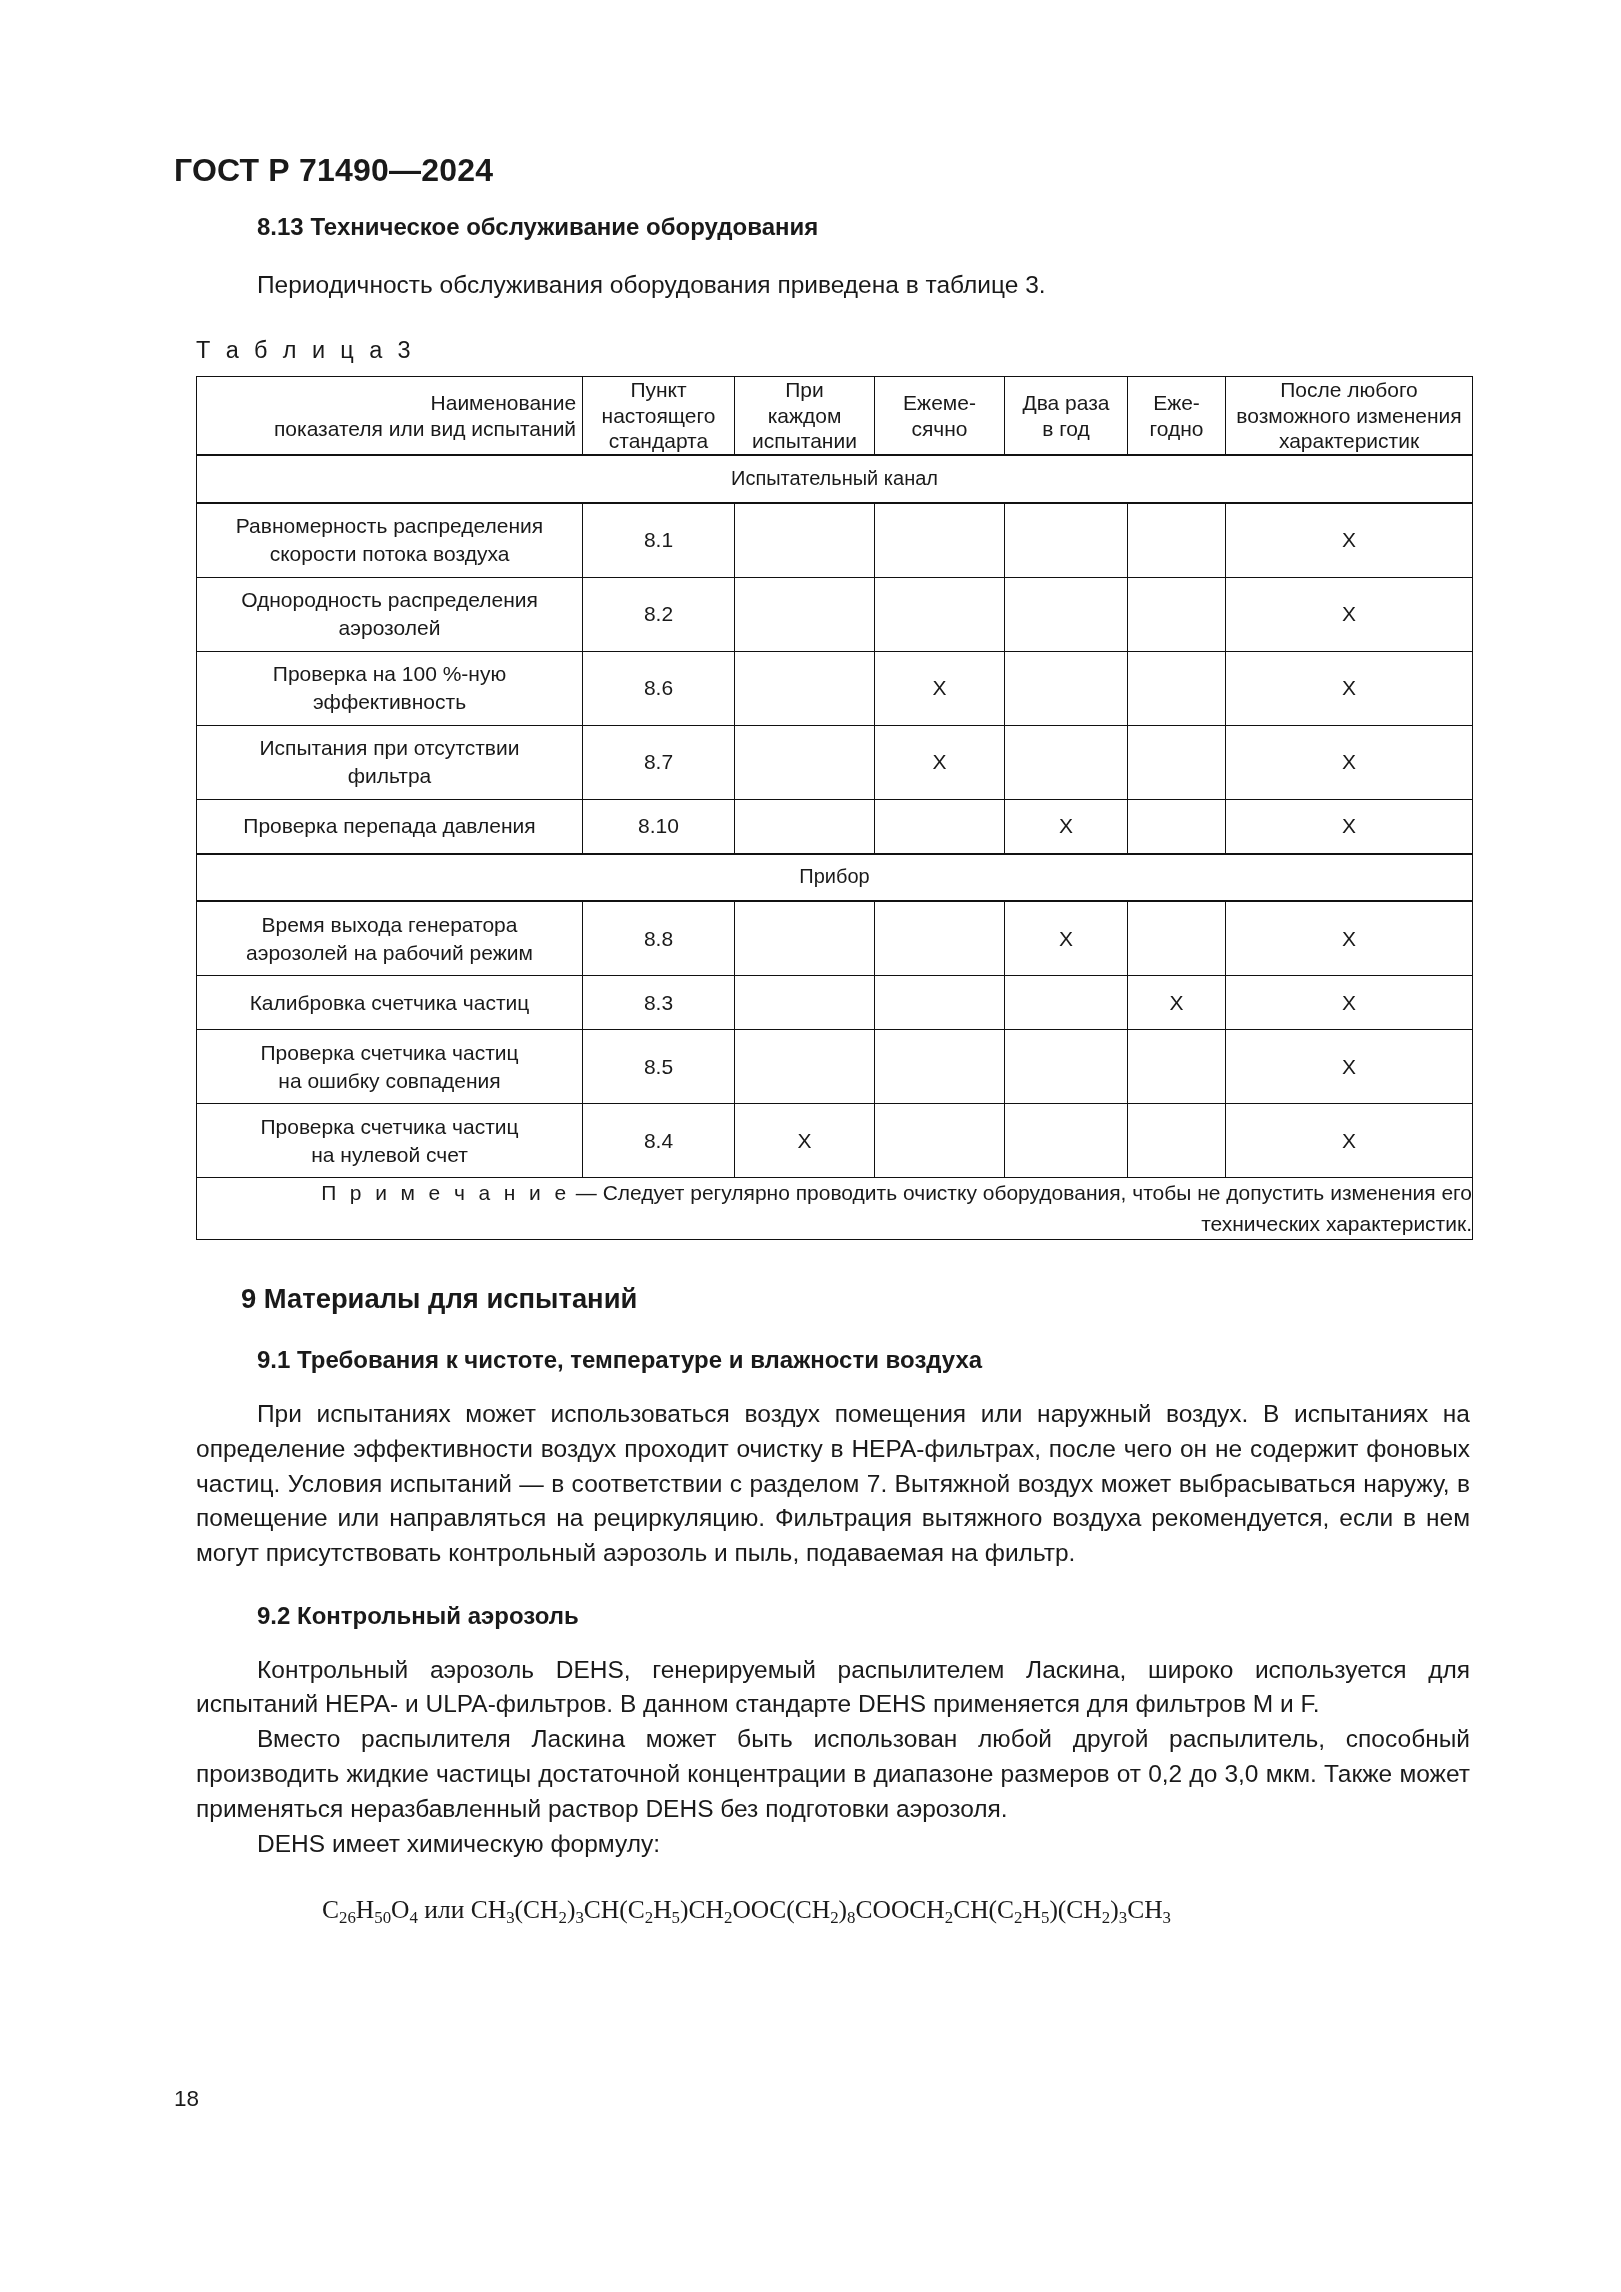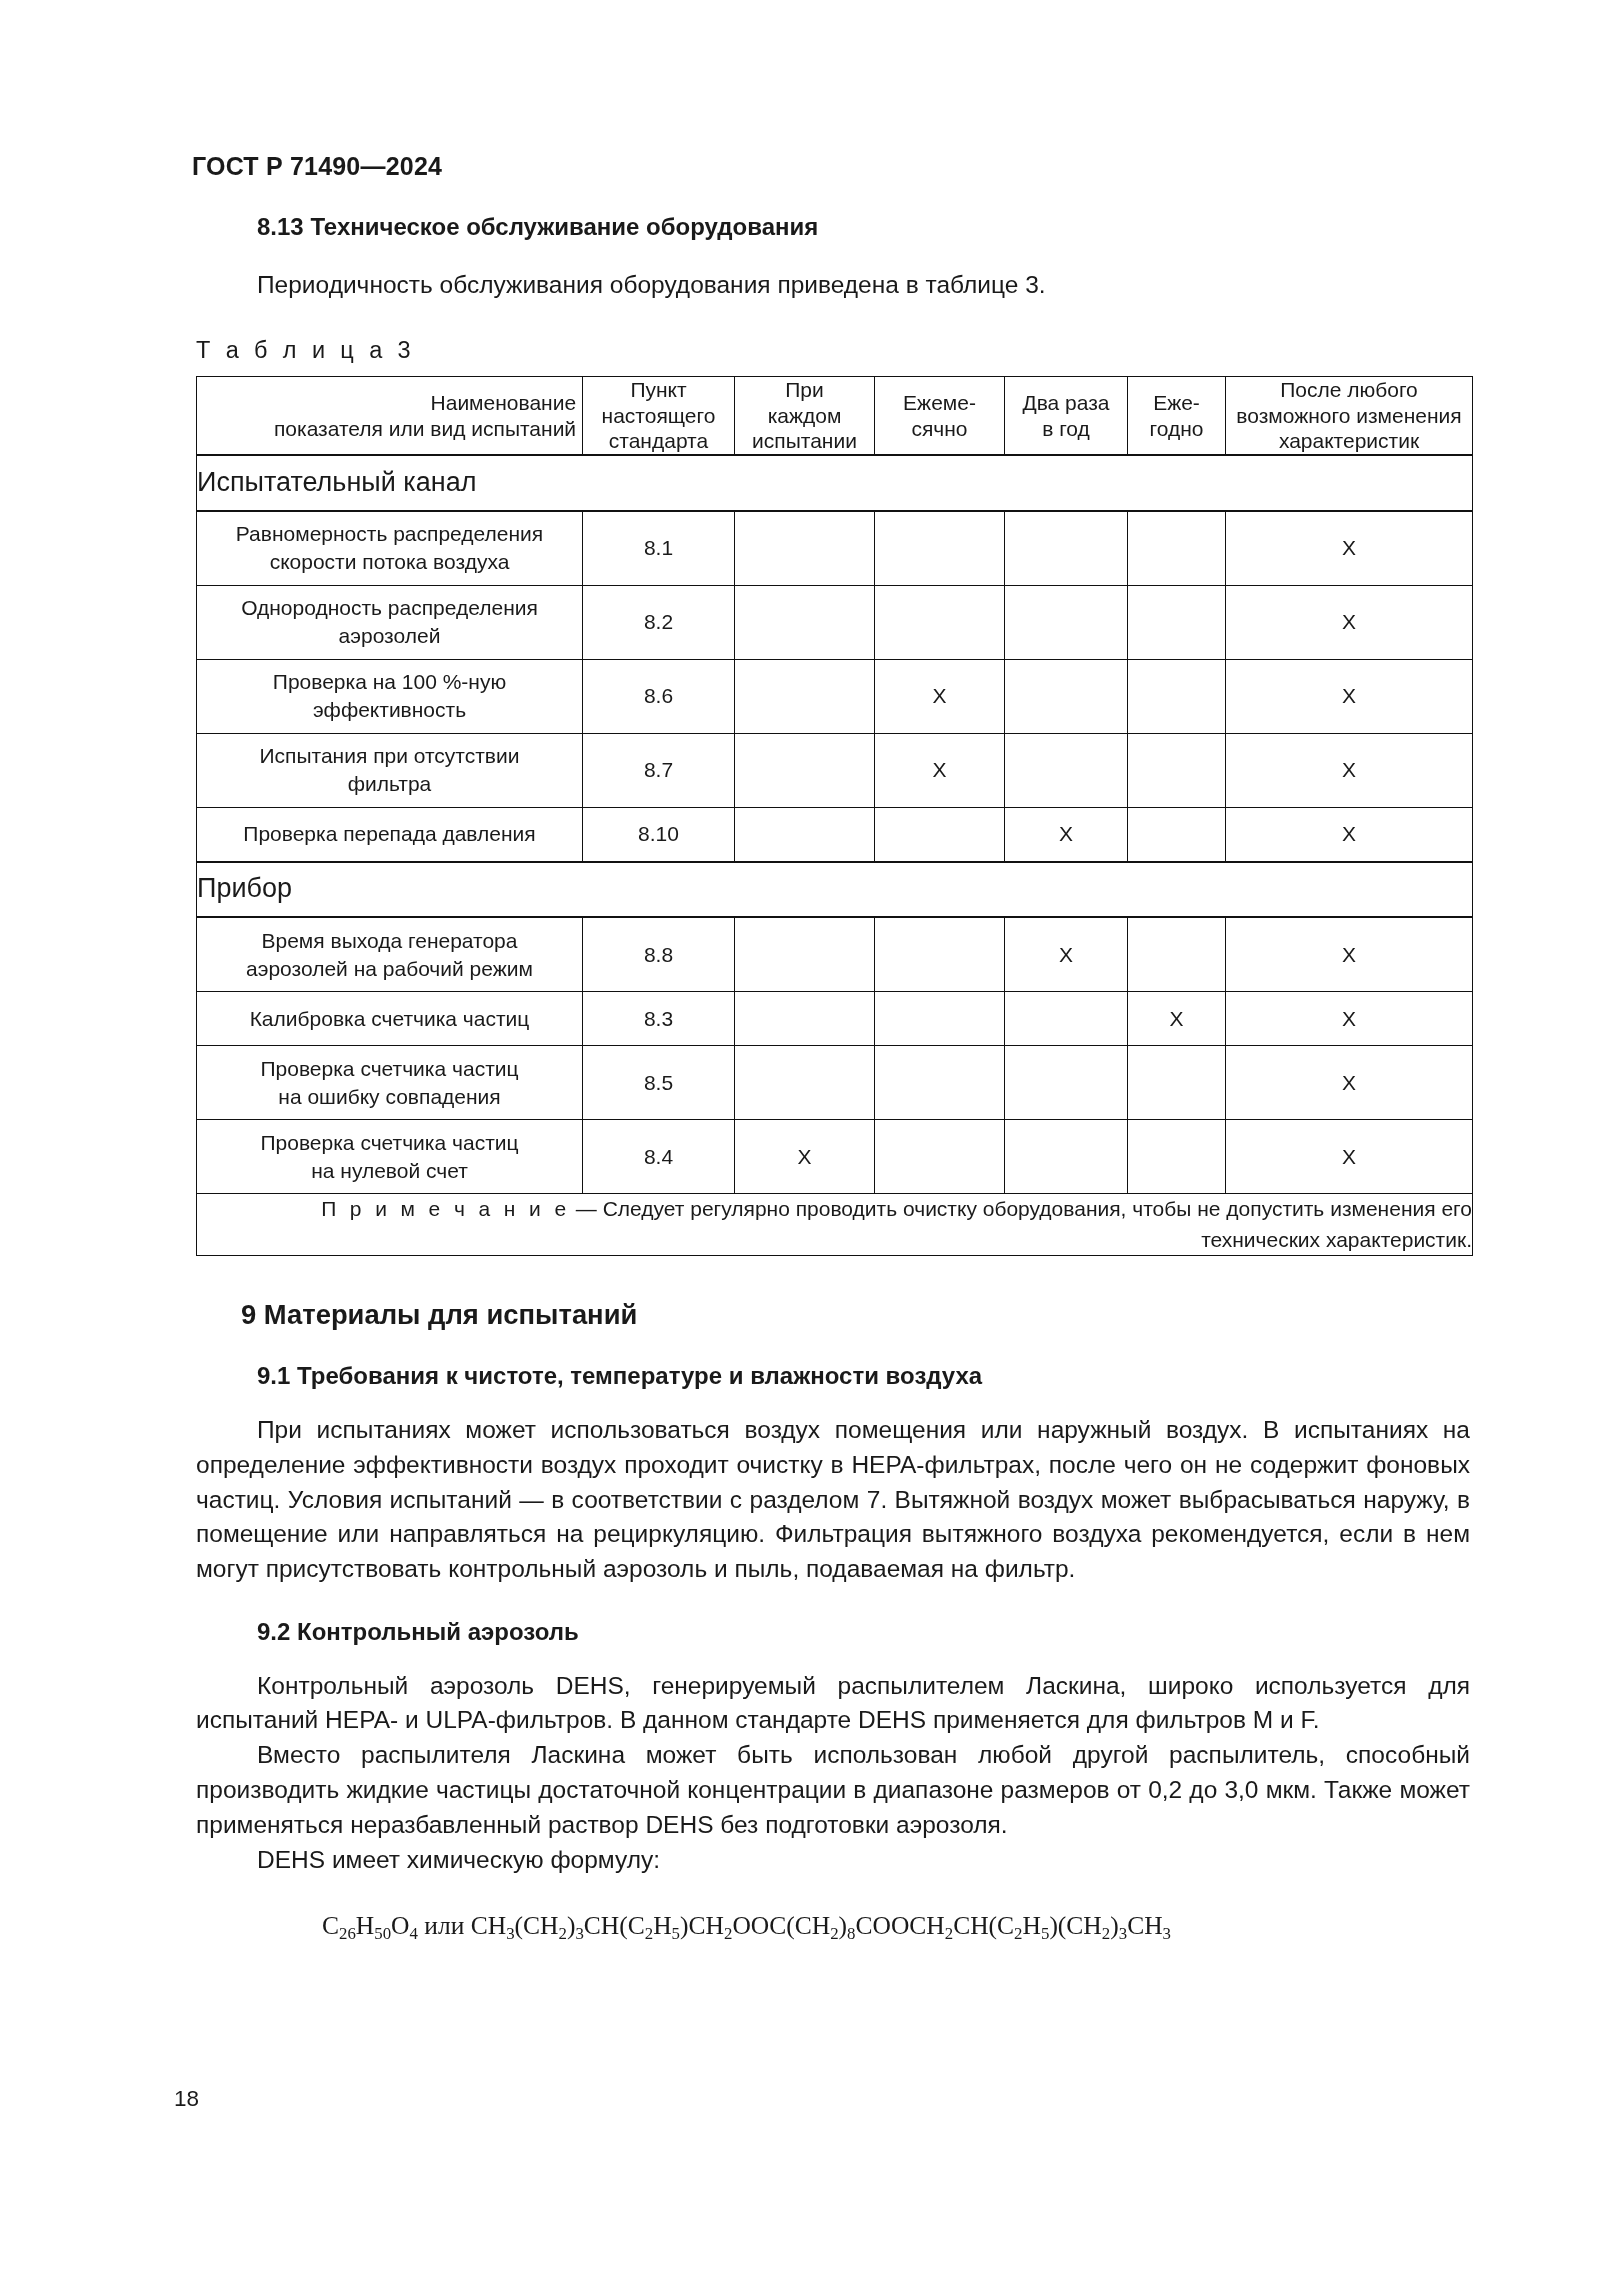--- a/index.html
+++ b/index.html
@@ -17,23 +17,23 @@
   }
   .page {
     position: relative;
     width: 1621px;
     height: 2293px;
     box-sizing: border-box;
     padding: 0;
   }
   .running-head {
     position: absolute;
-    left: 192px;
+    left: 174px;
     top: 152px;
-    font-size: 25px;
+    font-size: 32px;
     font-weight: bold;
     letter-spacing: 0.2px;
   }
   .content {
     position: absolute;
     left: 196px;
     top: 211px;
     width: 1274px;
   }
   h3.sub-head {
@@ -90,22 +90,23 @@
   thead th {
     text-align: center;
     line-height: 1.22;
     padding: 12.7px 3.9px 12.7px 3.9px;
     font-size: 21px;
     border-bottom-width: 1.6px;
   }
   thead th.name-h { padding-left: 5.9px; padding-right: 5.9px; text-align: right; }
 
   tr.section-row td {
+    text-align: center;
     padding: 10.8px 0 11.8px 0;
-    font-size: 27px;
+    font-size: 20px;
     border-top-width: 2.5px;
     border-bottom-width: 2.5px;
   }
   tr.thead-bottom td { border-top-width: 2.5px; }
 
   td.name-cell {
     text-align: center;
     padding: 10.8px 7.8px 10.8px 13.7px;
     line-height: 1.33;
     font-size: 22.5px;

